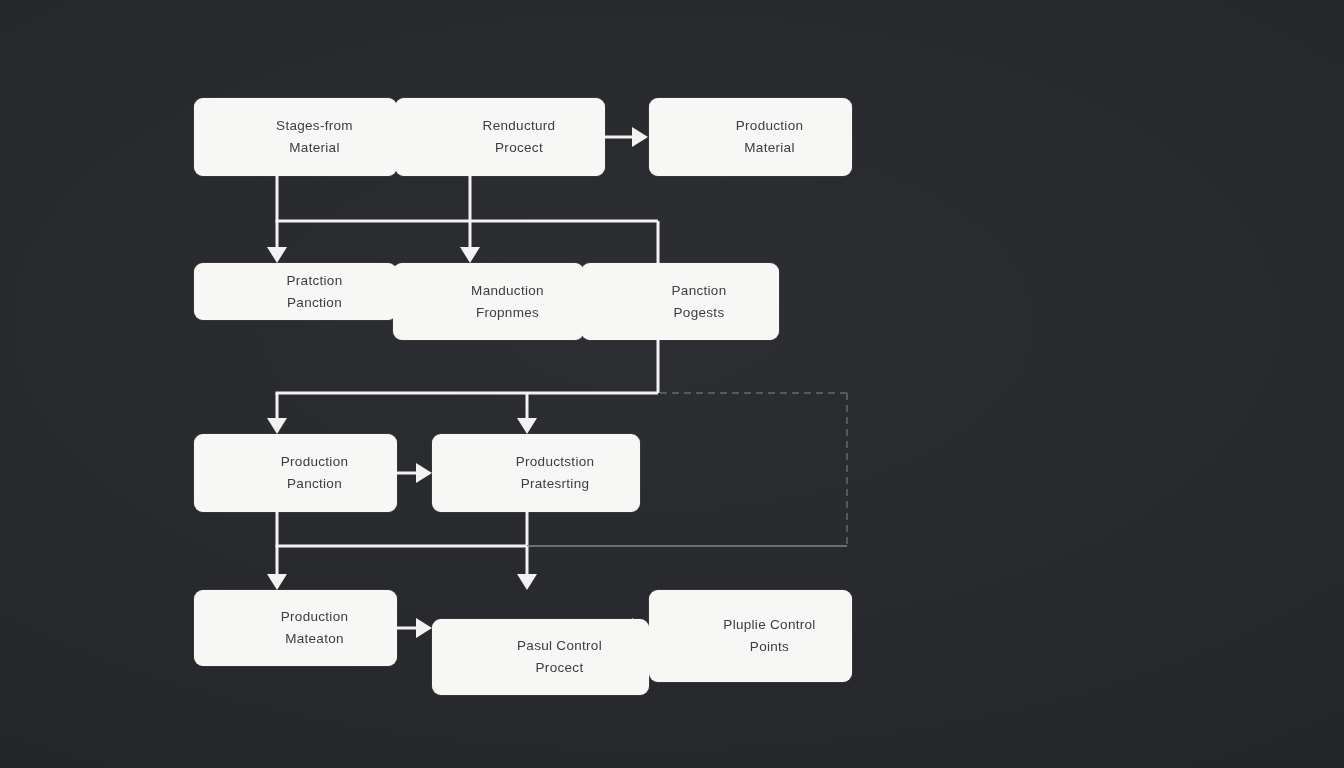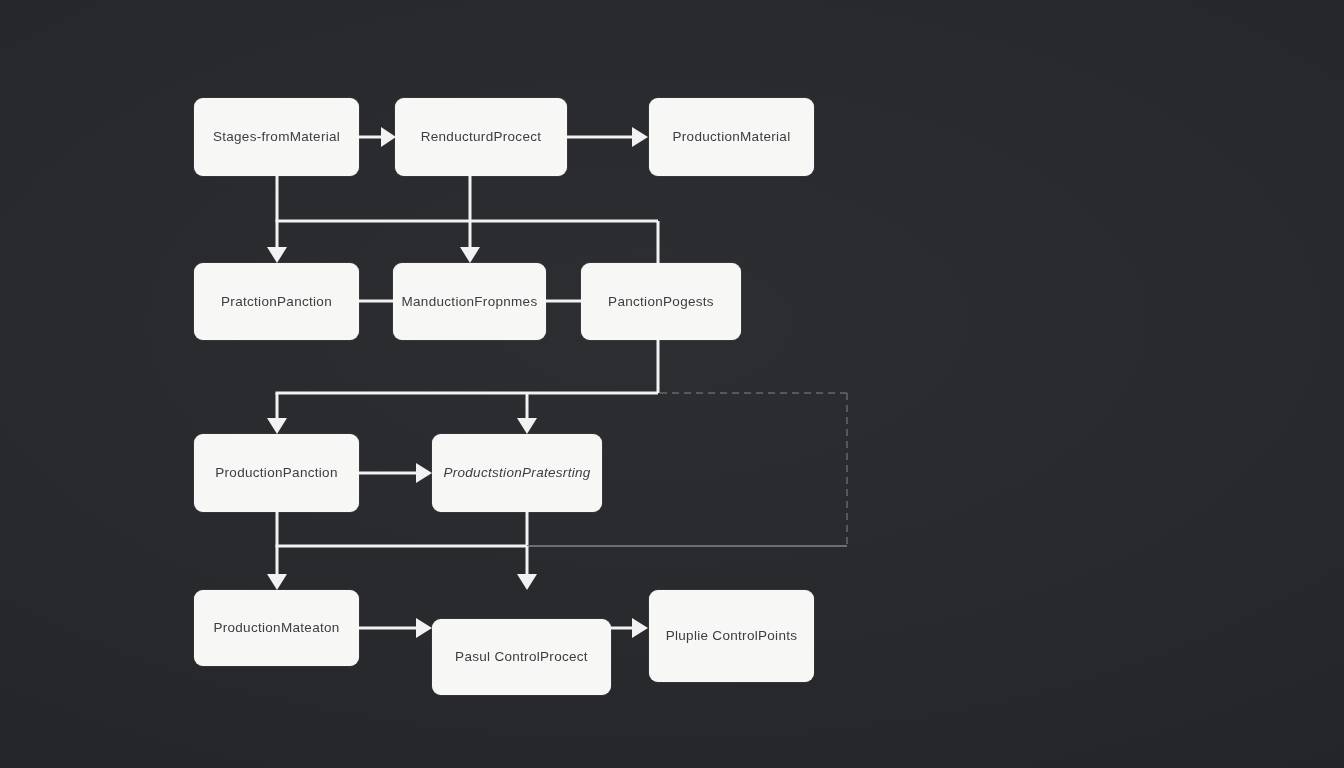--- a/index.html
+++ b/index.html
@@ -25,29 +25,29 @@
     width: 1344px;
     height: 768px;
     z-index: 1;
   }
   .node {
     position: absolute;
     z-index: 2;
     background: #f7f7f6;
     border-radius: 9px;
     display: flex;
-    flex-direction: row;
-    align-items: center;
+    flex-direction: column;
     justify-content: center;
     text-align: center;
     color: #3b3d41;
     font-size: 13.5px;
     letter-spacing: 0.3px;
     line-height: 22px;
     box-shadow: 0 0 1px rgba(255,255,255,0.55);
+    padding-left: 38px;
   }
   .node span { display: block; }
 </style>
 </head>
 <body>
 
 <div class="stage">
 
   <svg class="connectors" viewBox="0 0 1344 768" xmlns="http://www.w3.org/2000/svg">
 
@@ -126,38 +126,38 @@
   </div>
   <div class="node" style="left:395px; top:98px; width:172px; height:78px;">
     <span>Renducturd</span>
     <span>Procect</span>
   </div>
   <div class="node" style="left:649px; top:98px; width:165px; height:78px;">
     <span>Production</span>
     <span>Material</span>
   </div>
 
-  <div class="node" style="left:194px; top:263px; width:165px; height:77px;">
+  <div class="node" style="left:194px; top:263px; width:165px; height:57px;">
     <span>Pratction</span>
     <span>Panction</span>
   </div>
   <div class="node" style="left:581px; top:263px; width:160px; height:77px;">
     <span>Panction</span>
     <span>Pogests</span>
   </div>
   <div class="node" style="left:393px; top:263px; width:153px; height:77px;">
     <span>Manduction</span>
     <span>Fropnmes</span>
   </div>
 
   <div class="node" style="left:194px; top:434px; width:165px; height:78px;">
     <span>Production</span>
     <span>Panction</span>
   </div>
-  <div class="node" style="left:432px; top:434px; width:170px; height:78px;font-style:italic;">
+  <div class="node" style="left:432px; top:434px; width:170px; height:78px;">
     <span>Productstion</span>
     <span>Pratesrting</span>
   </div>
 
   <div class="node" style="left:194px; top:590px; width:165px; height:76px;">
     <span>Production</span>
     <span>Mateaton</span>
   </div>
   <div class="node" style="left:432px; top:590px; width:179px; height:76px;margin-top:29px;">
     <span>Pasul Control</span>

